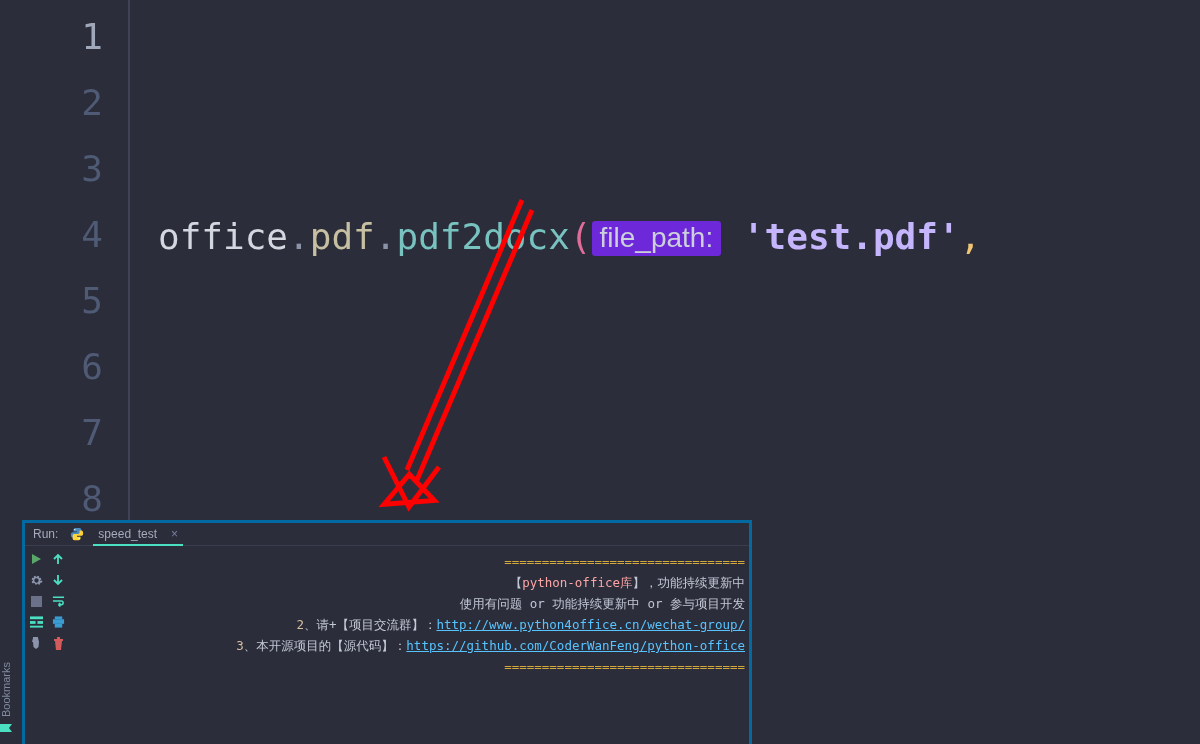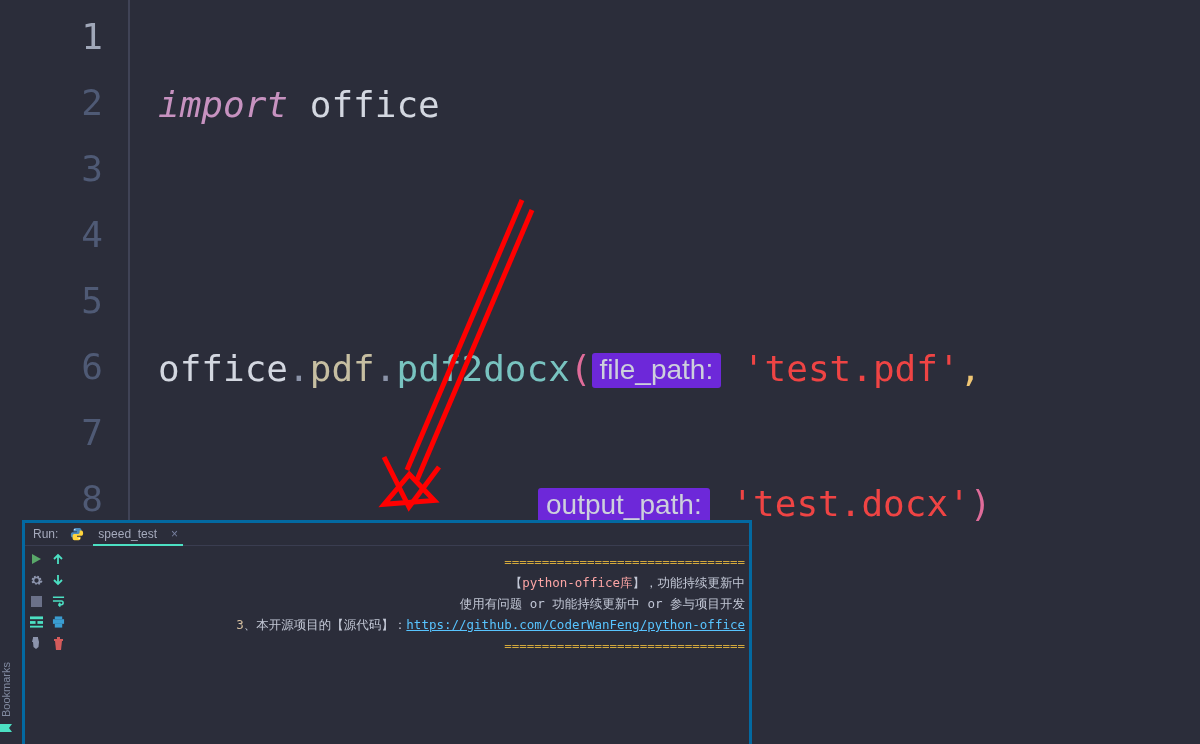--- a/index.html
+++ b/index.html
@@ -36,21 +36,21 @@
     line-height: 66px;
     white-space: pre;
   }
   .kw { color: #c792c0; font-style: italic; }
   .obj { color: #d3d7e0; }
   .dot { color: #8b93a8; }
   .prop { color: #c7bfa2; }
   .fn  { color: #78c3c0; }
   .paren-pink { color: #e06c9a; }
   .comma { color: #f0c674; }
-  .str { color: #ef4444; }
+  .str { color: #c4b5fd; font-weight: bold; }
   .param-hint {
     background: #6d28d9;
     color: #cdd0dc;
     font-family: "Segoe UI", Arial, sans-serif;
     font-size: 28px;
     padding: 1px 8px 3px 8px;
     border-radius: 3px;
     position: relative;
     top: -2px;
   }
@@ -157,24 +157,22 @@
     <div class="active">1</div>
     <div>2</div>
     <div>3</div>
     <div>4</div>
     <div>5</div>
     <div>6</div>
     <div>7</div>
     <div>8</div>
   </div>
   <div class="code">
-<div><span class="kw">import</span><span> </span><span class="obj">office</span></div>
 <div>&nbsp;</div>
 <div><span class="obj">office</span><span class="dot">.</span><span class="prop">pdf</span><span class="dot">.</span><span class="fn">pdf2docx</span><span class="paren-pink">(</span><span class="param-hint">file_path:</span> <span class="str">'test.pdf'</span><span class="comma">,</span></div>
-<div style="padding-left:380px;"><span class="param-hint">output_path:</span> <span class="str">'test.docx'</span><span class="paren-pink">)</span></div>
   </div>
 </div>
 
 <svg class="arrow-svg" width="190" height="330">
   <defs></defs>
   <line x1="165" y1="10" x2="50" y2="280" stroke="#ff0000" stroke-width="5"></line>
   <line x1="175" y1="20" x2="60" y2="290" stroke="#ff0000" stroke-width="5"></line>
   <polygon points="55,285 25,310 75,315" fill="none" stroke="#ff0000" stroke-width="5" transform="rotate(-10 50 300)"></polygon>
   <polyline points="30,270 55,320 85,280" fill="none" stroke="#ff0000" stroke-width="5" stroke-linejoin="miter" transform="translate(-3,-3)"></polyline>
 </svg>
@@ -255,20 +253,21 @@
             <rect x="1" y="2" width="9" height="2" fill="#d45b5b"></rect>
             <path fill="#d45b5b" d="M2 4h7l-1 9H3z"></path>
             <rect x="4" y="0" width="3" height="2" fill="#d45b5b"></rect>
           </svg>
         </span>
     </div>
     <div class="run-output">
       <div><span class="sep">================================</span></div>
       <div><span class="plain">【</span><span class="label-brace">python-office库</span><span class="plain">】，功能持续更新中</span></div>
       <div><span class="plain">使用有问题 </span><span class="or">or</span><span class="plain"> 功能持续更新中 </span><span class="or">or</span><span class="plain"> 参与项目开发</span></div>
+      <div><span class="num">2</span><span class="plain">、请+【项目交流群】：</span><a class="url">http://www.python4office.cn/wechat-group/</a></div>
       <div><span class="num">3</span><span class="plain">、本开源项目的【源代码】：</span><a class="url">https://github.com/CoderWanFeng/python-office</a></div>
       <div><span class="sep">================================</span></div>
     </div>
   </div>
 </div>
 
 <div class="bookmarks">
   <svg width="12" height="12" viewBox="0 0 12 12">
       <path fill="#4ce0c3" d="M2 0h8v12L6 9l-4 3z"></path>
     </svg>

